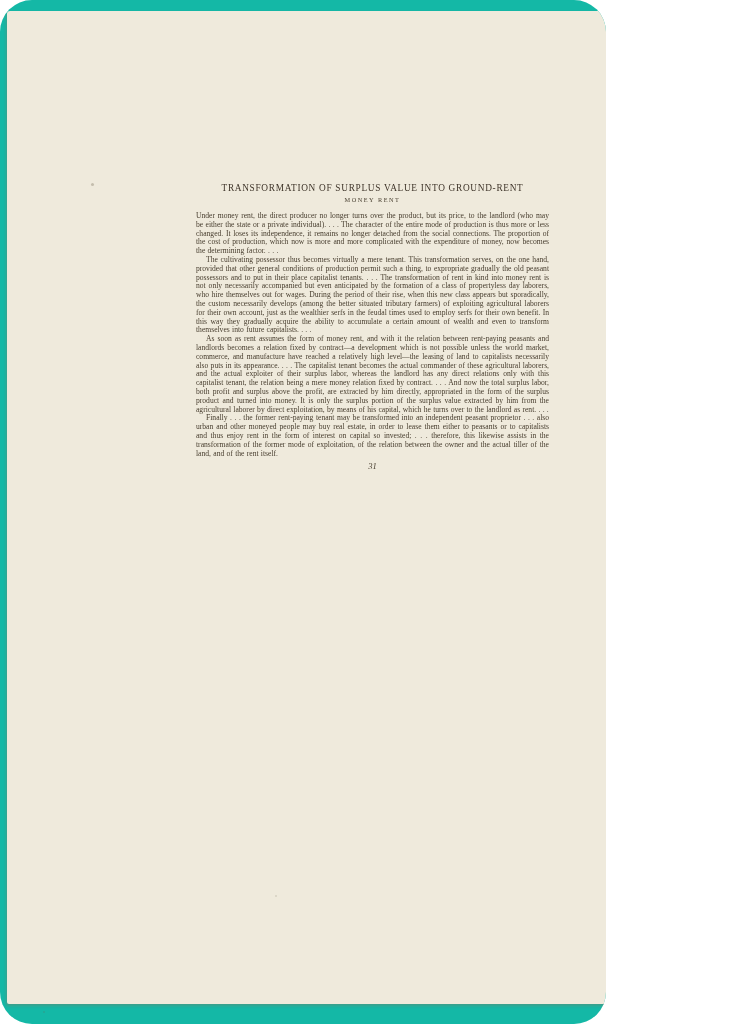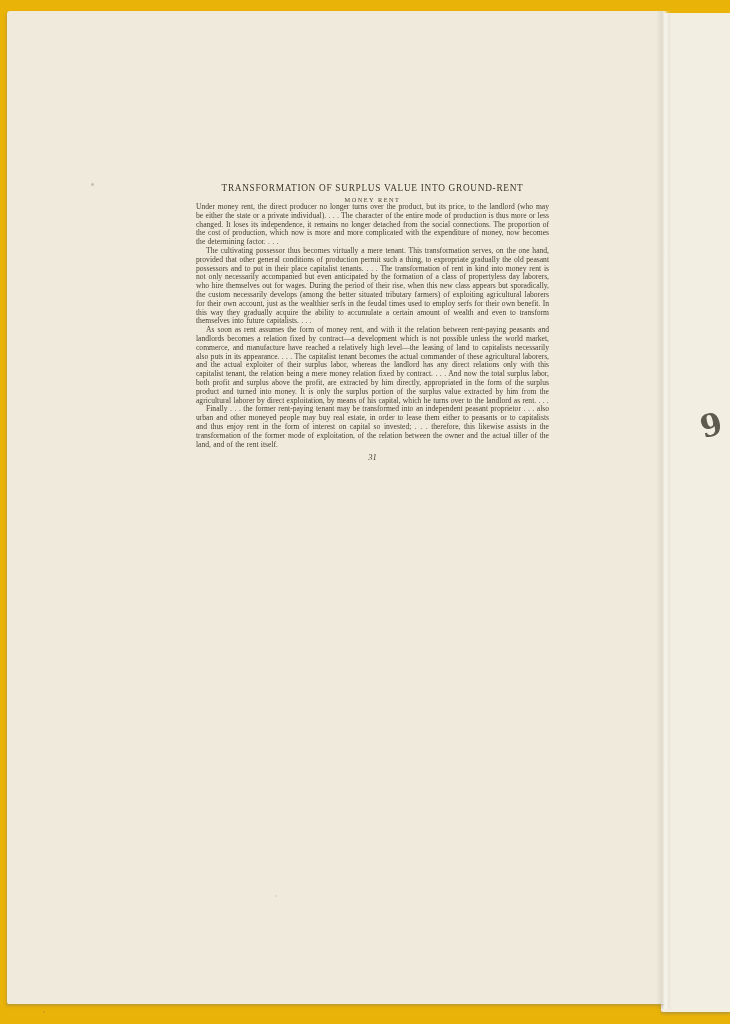--- a/index.html
+++ b/index.html
@@ -3,23 +3,24 @@
 <meta charset="utf-8">
 <style>
   html, body { margin: 0; padding: 0; }
   body {
     width: 730px; height: 1024px;
     font-family: "Liberation Serif", "DejaVu Serif", serif;
     background: #ffffff;
   }
   .canvas {
     position: relative;
-    width: 730px; height: 1024px;
-    background: #eab308;
+    width: 606px; height: 1024px;
+    background: #14b8a6;
     overflow: hidden;
+    border-radius: 32px;
   }
   
   .adjacent-page {
     position: absolute;
     left: 661px; top: 13px;
     width: 69px; height: 999px;
     background: var(--paper_right, #f2eee2);
     border-radius: 4px 0 0 2px;
     box-shadow: 0 2px 3px rgba(130,120,100,0.45);
   }
@@ -73,21 +74,21 @@
     white-space: nowrap;
     color: #3f352a;
   }
   .doc-subtitle {
     font-size: 6.3px;
     letter-spacing: 1.5px;
     text-align: center;
     margin-top: 3px;
     color: #4a4132;
   }
-  .body-copy { margin-top: 0; }
+  .body-copy { margin-top: 9px; }
   .body-copy p {
     margin: 0;
     font-size: 7.6px;
     line-height: 8.8px;
     text-align: justify;
     text-justify: inter-word;
     word-spacing: 0.4px;
   }
   .body-copy p.p-indent { text-indent: 10px; }
   .body-copy p.italic { }

